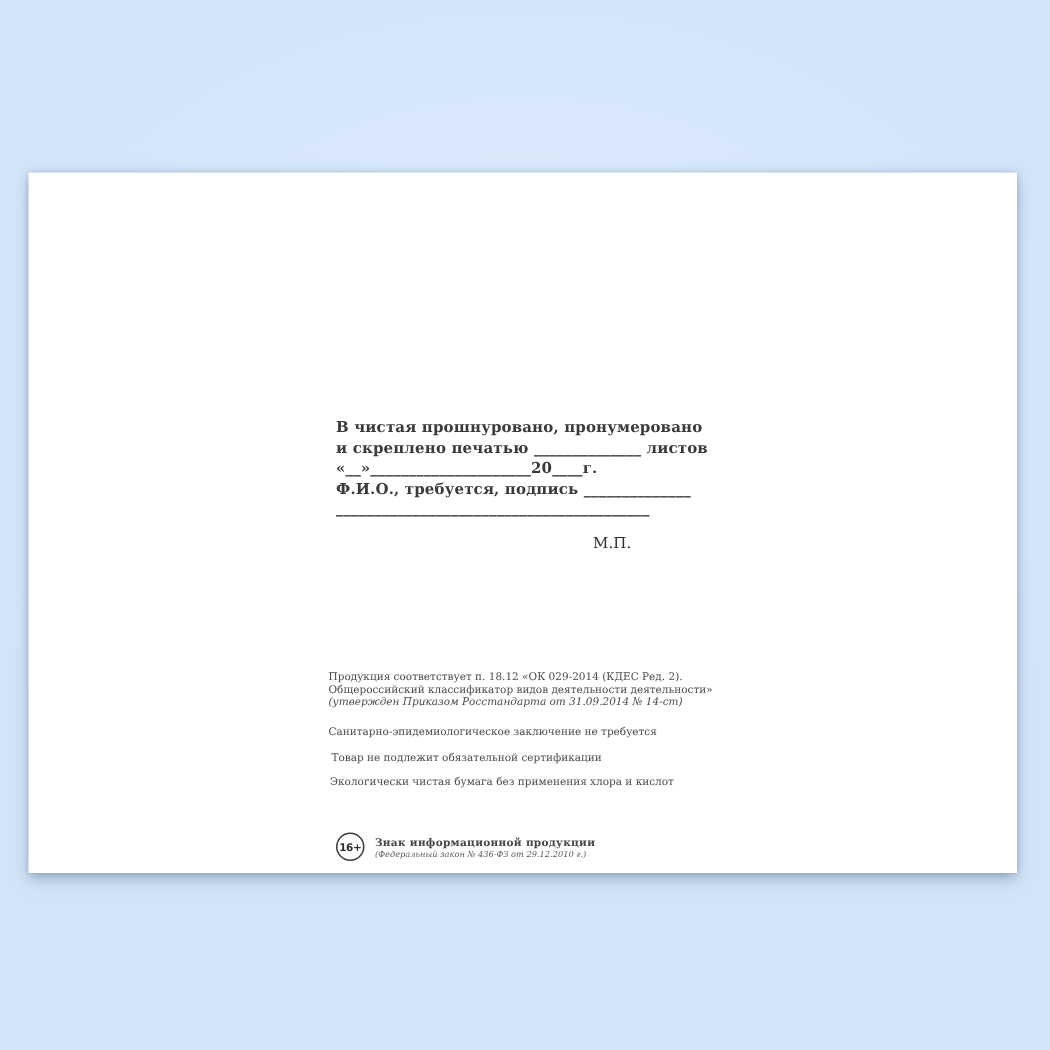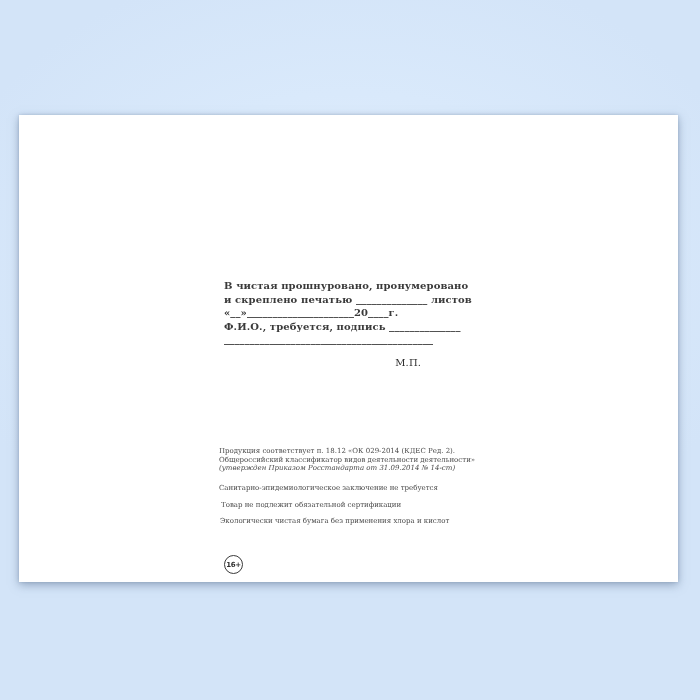--- a/index.html
+++ b/index.html
@@ -125,16 +125,20 @@
       <div>Продукция соответствует п. 18.12 «ОК 029-2014 (КДЕС Ред. 2).</div>
       <div>Общероссийский классификатор видов деятельности деятельности»</div>
       <div class="italic">(утвержден Приказом Росстандарта от 31.09.2014 № 14-ст)</div>
     </div>
     <div class="single-line sanitary-line">Санитарно-эпидемиологическое заключение не требуется</div>
     <div class="single-line cert-line">Товар не подлежит обязательной сертификации</div>
     <div class="single-line eco-line">Экологически чистая бумага без применения хлора и кислот</div>
 
     <div class="badge-row">
       <div class="age-badge">16+</div>
+      <div class="badge-text">
+        <div class="badge-title">Знак информационной продукции</div>
+        <div class="badge-law">(Федеральный закон № 436-ФЗ от 29.12.2010 г.)</div>
+      </div>
     </div>
   </div>
 
 </div>
 
 </body></html>

